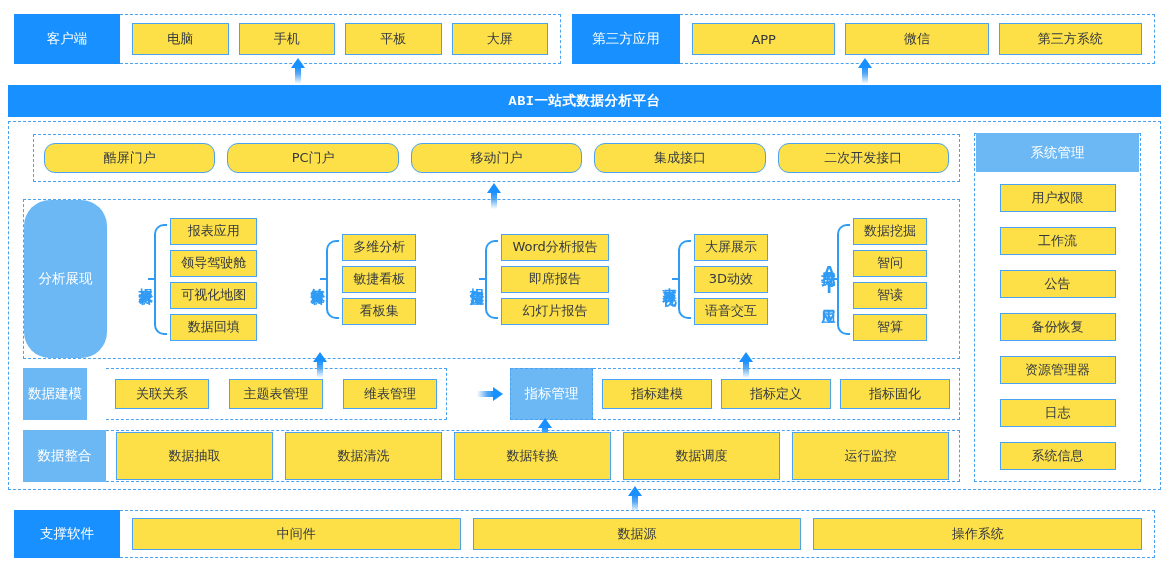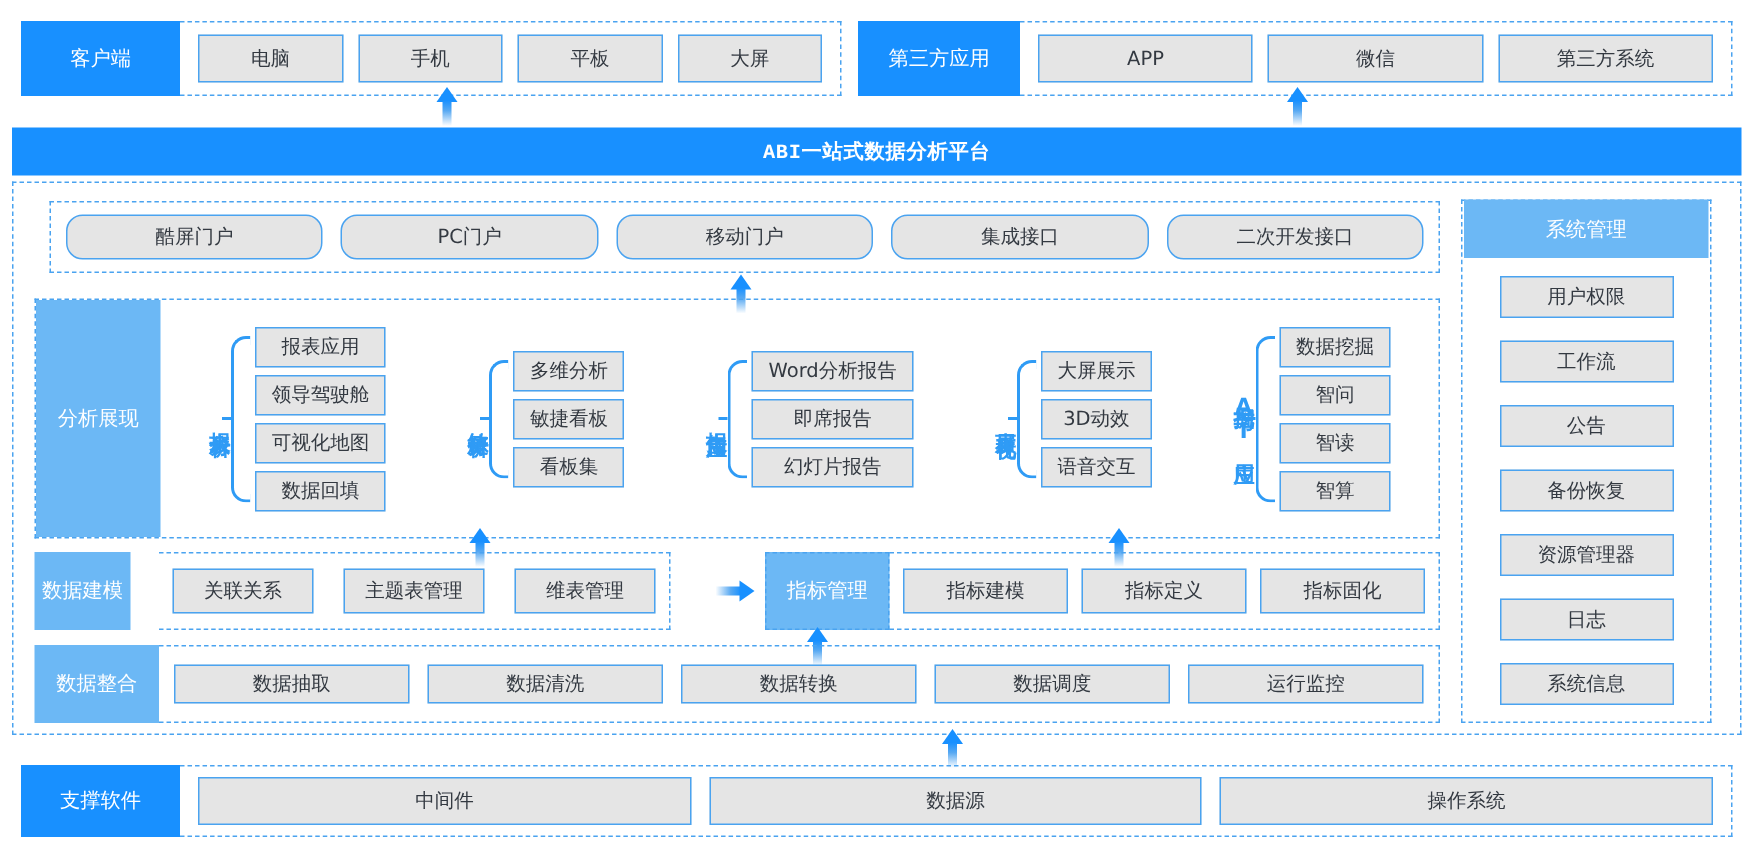--- a/index.html
+++ b/index.html
@@ -16,21 +16,21 @@
     overflow:hidden;
   }
 
   
   .dashed{
     border:1px dashed #4aa3f0;
     box-sizing:border-box;
   }
   .solid-box{
     border:1px solid #4aa3f0;
-    background:#e5e5e5;
+    background:#fde047;
     box-sizing:border-box;
     display:flex;
     align-items:center;
     justify-content:center;
     font-size:13px;
     color:#333941;
     white-space:nowrap;
   }
   .hdr{
     box-sizing:border-box;
@@ -87,21 +87,21 @@
     display:flex;align-items:center;gap:12px;padding:0 10px;
   }
   #portal-row .solid-box{flex:1;height:30px;border-radius:11px;}
 
   
   #analysis-row{
     position:absolute;left:23px;top:199px;width:937px;height:160px;
     border:1px dashed #4aa3f0;box-sizing:border-box;
   }
   #analysis-row > .hdr{
-    position:absolute;left:0;top:0;width:83px;height:158px;
+    position:absolute;left:0;top:0;width:83px;height:158px;border-radius:26px;
   }
   #analysis-groups{
     position:absolute;left:83px;top:0;right:0;height:158px;
     display:flex;align-items:center;justify-content:space-around;padding:0 5px;
   }
   .grp{display:flex;align-items:center;}
   .grp-label{
     writing-mode:vertical-rl;
     text-orientation:upright;
     font-size:14px;font-weight:bold;color:#2f9bf5;
@@ -149,21 +149,21 @@
   
   #integrate-row{
     position:absolute;left:23px;top:430px;width:937px;height:52px;
   }
   #integrate-row .hdr{position:absolute;left:0;top:0;width:83px;height:52px;}
   #integrate-row .track{
     position:absolute;left:83px;top:0;right:0;height:52px;
     border:1px dashed #4aa3f0;border-left:none;box-sizing:border-box;
     display:flex;align-items:center;gap:12px;padding:0 10px;
   }
-  #integrate-row .track .solid-box{flex:1;height:26px;}
+  #integrate-row .track .solid-box{flex:1;height:48px;}
 
   
   #sysmgmt{
     position:absolute;left:974px;top:133px;width:167px;height:349px;
     border:1px dashed #4aa3f0;box-sizing:border-box;
     display:flex;flex-direction:column;align-items:center;
   }
   #sysmgmt .hdr{
     width:163px;height:39px;margin-top:-1px;flex:none;
   }

